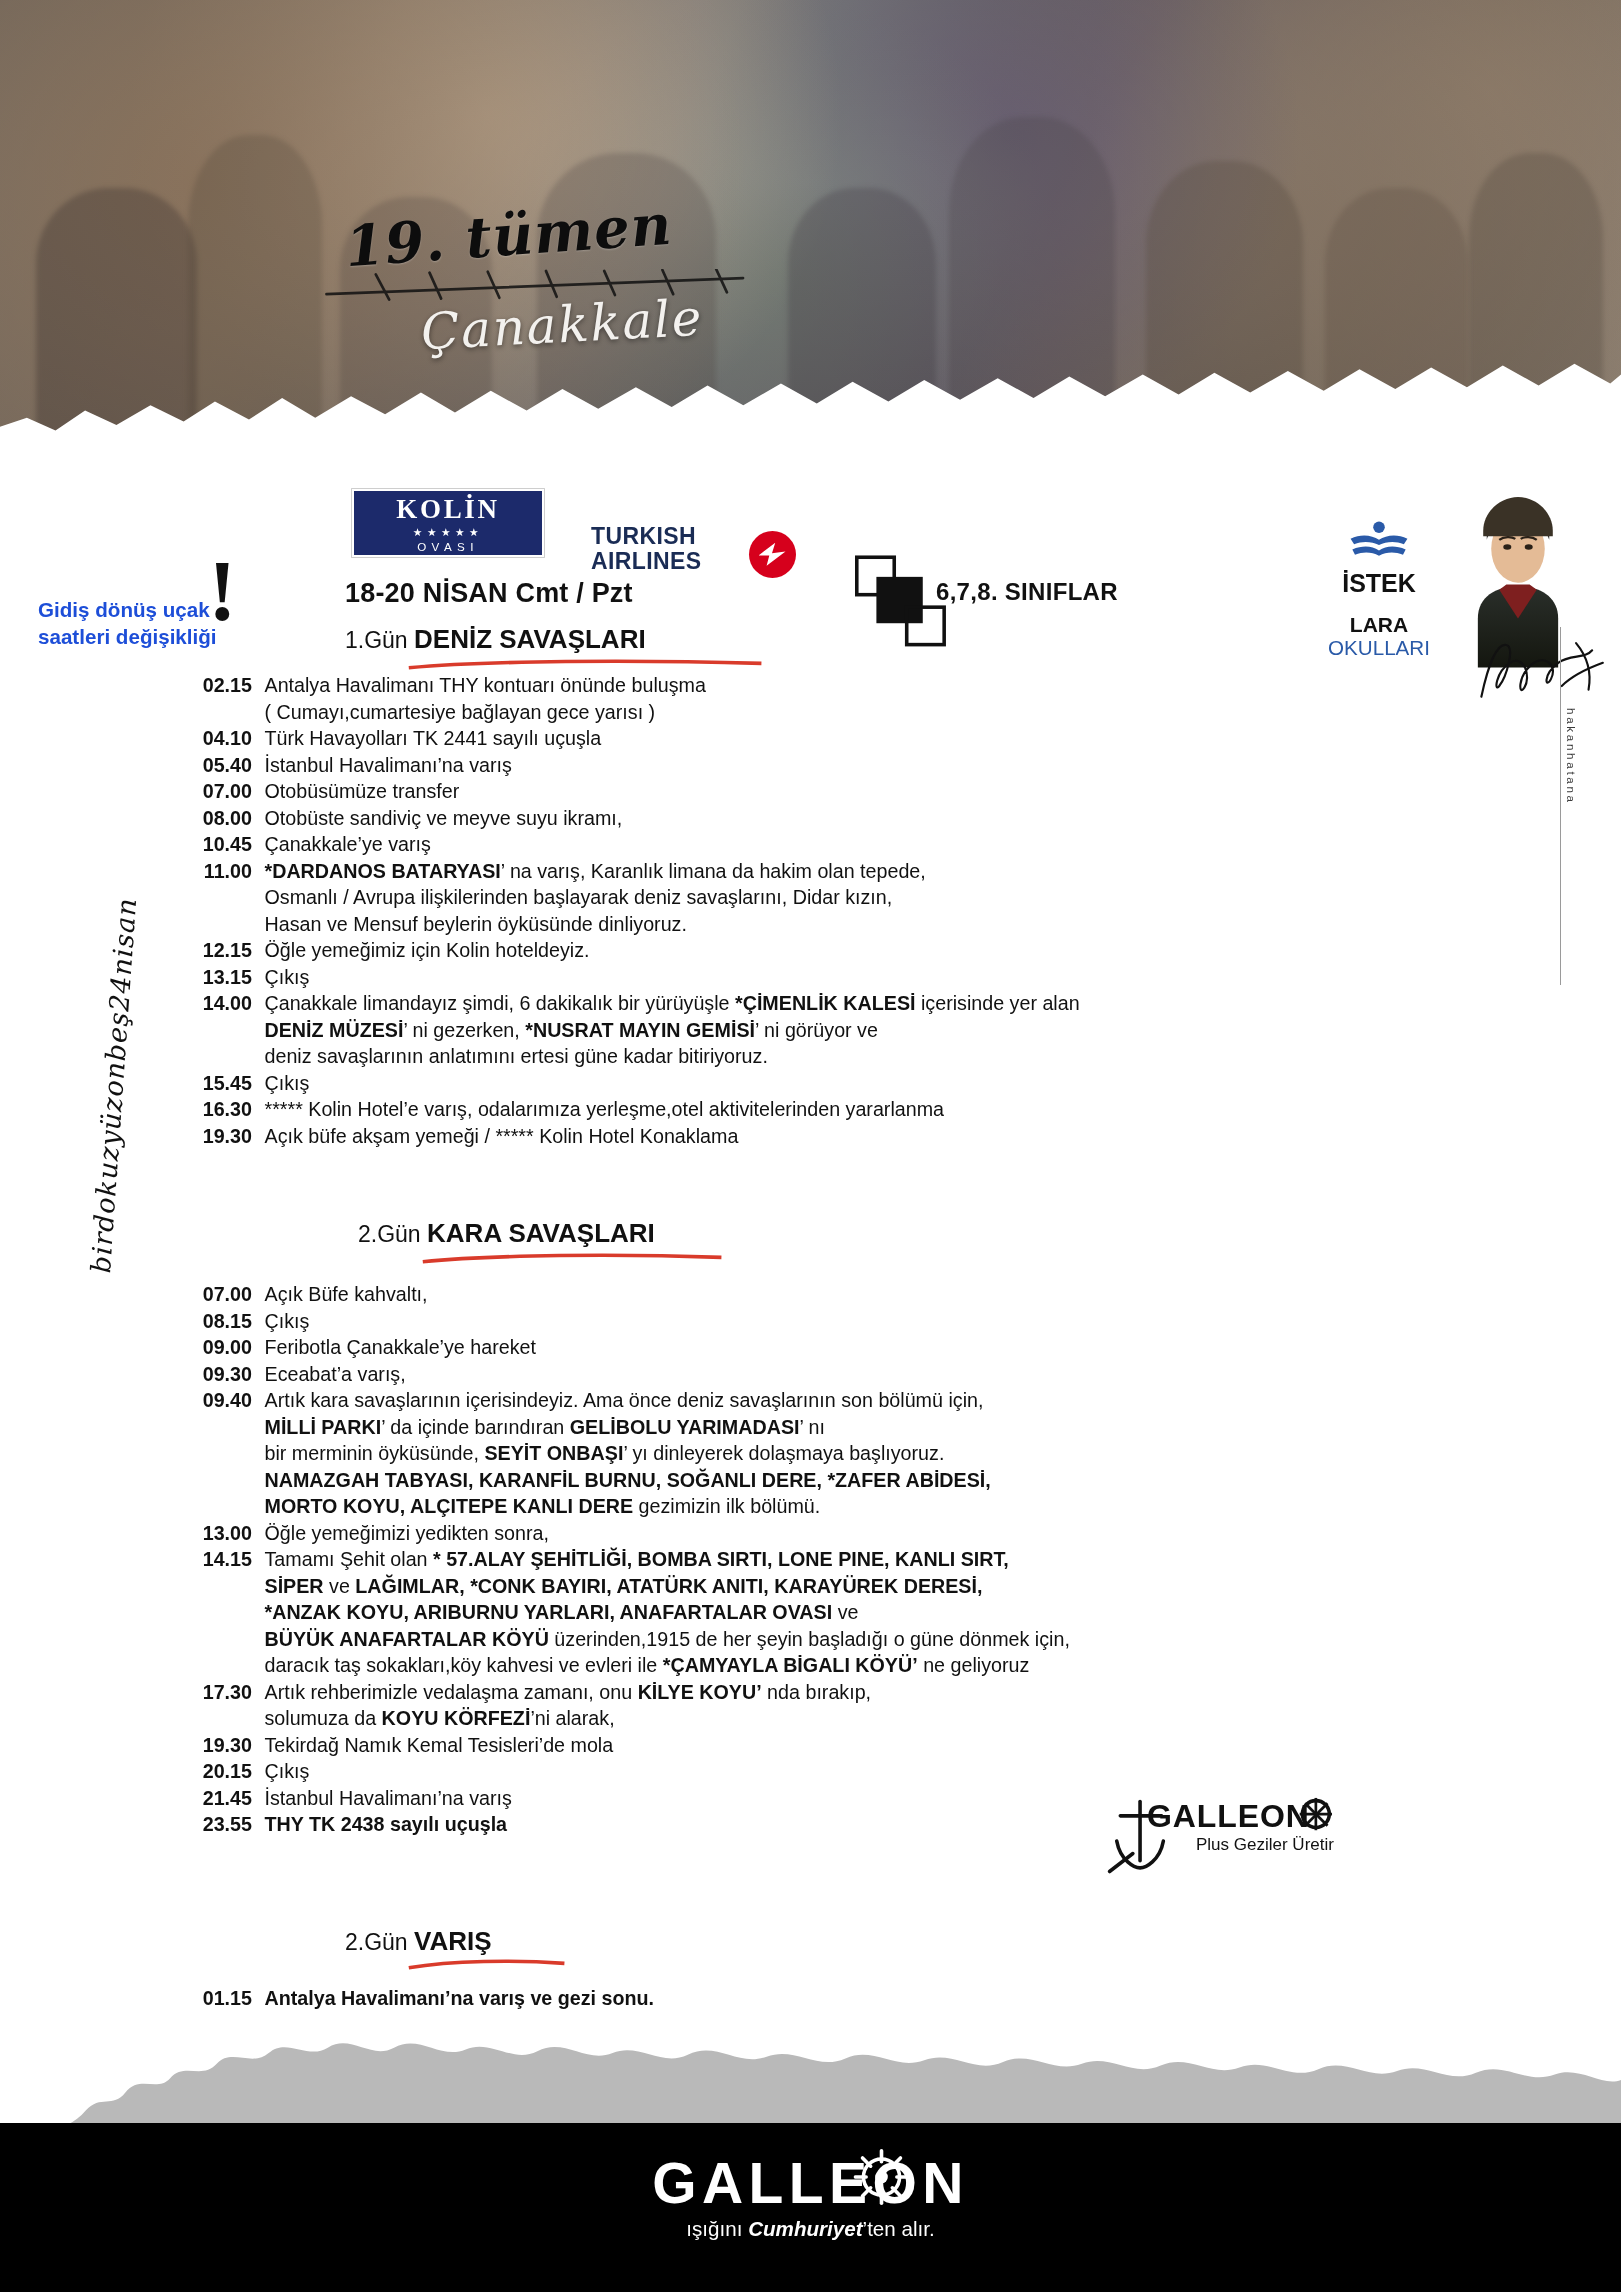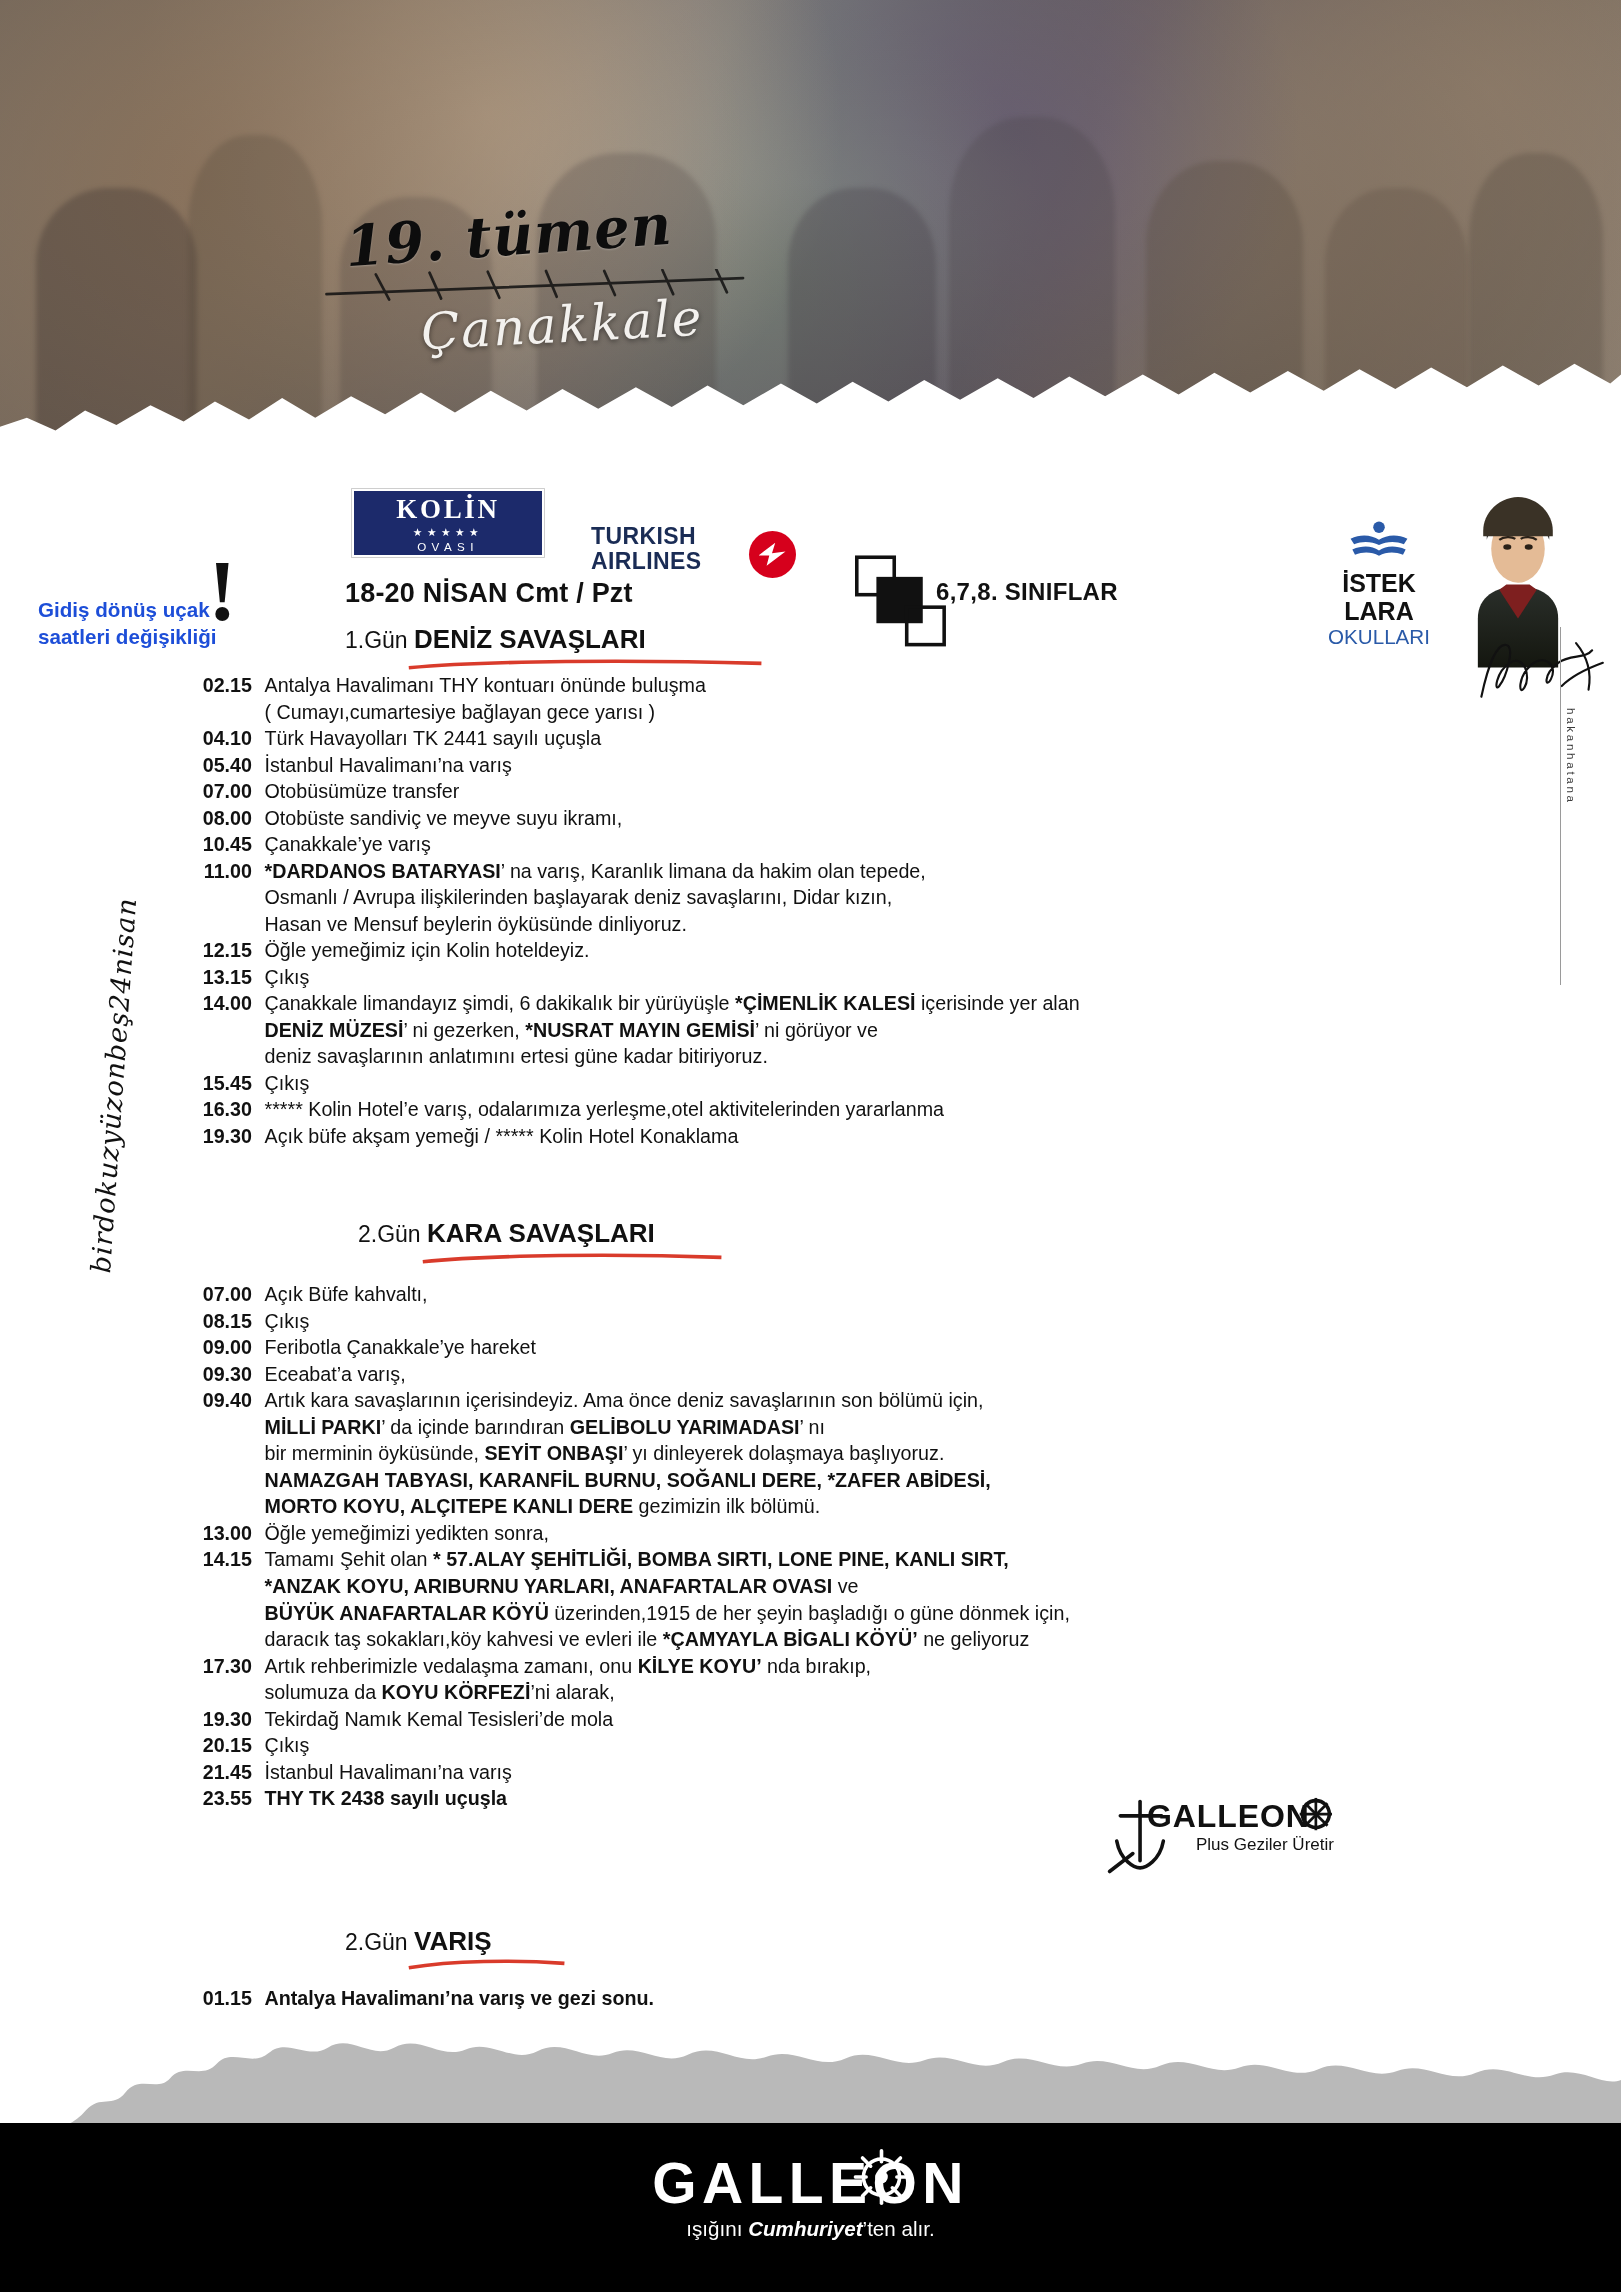--- a/index.html
+++ b/index.html
@@ -168,21 +168,21 @@
   }
 
   .istek {
     position: absolute;
     left: 1303px; top: 521px;
     width: 152px;
     text-align: center;
   }
   .istek .book { width: 64px; height: 41px; margin: 0 auto 3.6px auto; }
   .istek .l1 { font-weight: bold; font-size: 25px; color: #111; line-height: 1.12; }
-  .istek .l2 { font-weight: bold; font-size: 25px; color: #111; line-height: 1.12; }
+  .istek .l2 { font-weight: bold; font-size: 21px; color: #111; line-height: 1.12; margin-top: 16px; }
   .istek .l3 { font-size: 20.6px; color: #2a5aa8; line-height: 1.2; }
 
   .ataturk {
     position: absolute;
     left: 1460px; top: 484px;
     width: 116px; height: 184px;
   }
   .ataturk-sign {
     position: absolute;
     left: 1476px; top: 627px;
@@ -581,20 +581,21 @@
     <div class="row">
       <div class="time">13.00</div>
       <div class="desc"> Öğle yemeğimizi yedikten sonra,</div>
     </div>
     <div class="row">
       <div class="time">14.15</div>
       <div class="desc">Tamamı Şehit olan <b>* 57.ALAY ŞEHİTLİĞİ,  BOMBA SIRTI,  LONE PINE, KANLI SIRT,</b></div>
     </div>
     <div class="row">
       <div class="time"></div>
+      <div class="desc"><b>SİPER</b> ve <b>LAĞIMLAR,  *CONK BAYIRI,  ATATÜRK ANITI,  KARAYÜREK DERESİ,</b></div>
     </div>
     <div class="row">
       <div class="time"></div>
       <div class="desc"><b>*ANZAK KOYU, ARIBURNU YARLARI, ANAFARTALAR OVASI</b>  ve</div>
     </div>
     <div class="row">
       <div class="time"></div>
       <div class="desc"><b>BÜYÜK ANAFARTALAR KÖYÜ</b> üzerinden,1915 de her şeyin başladığı o güne dönmek için,</div>
     </div>
     <div class="row">

